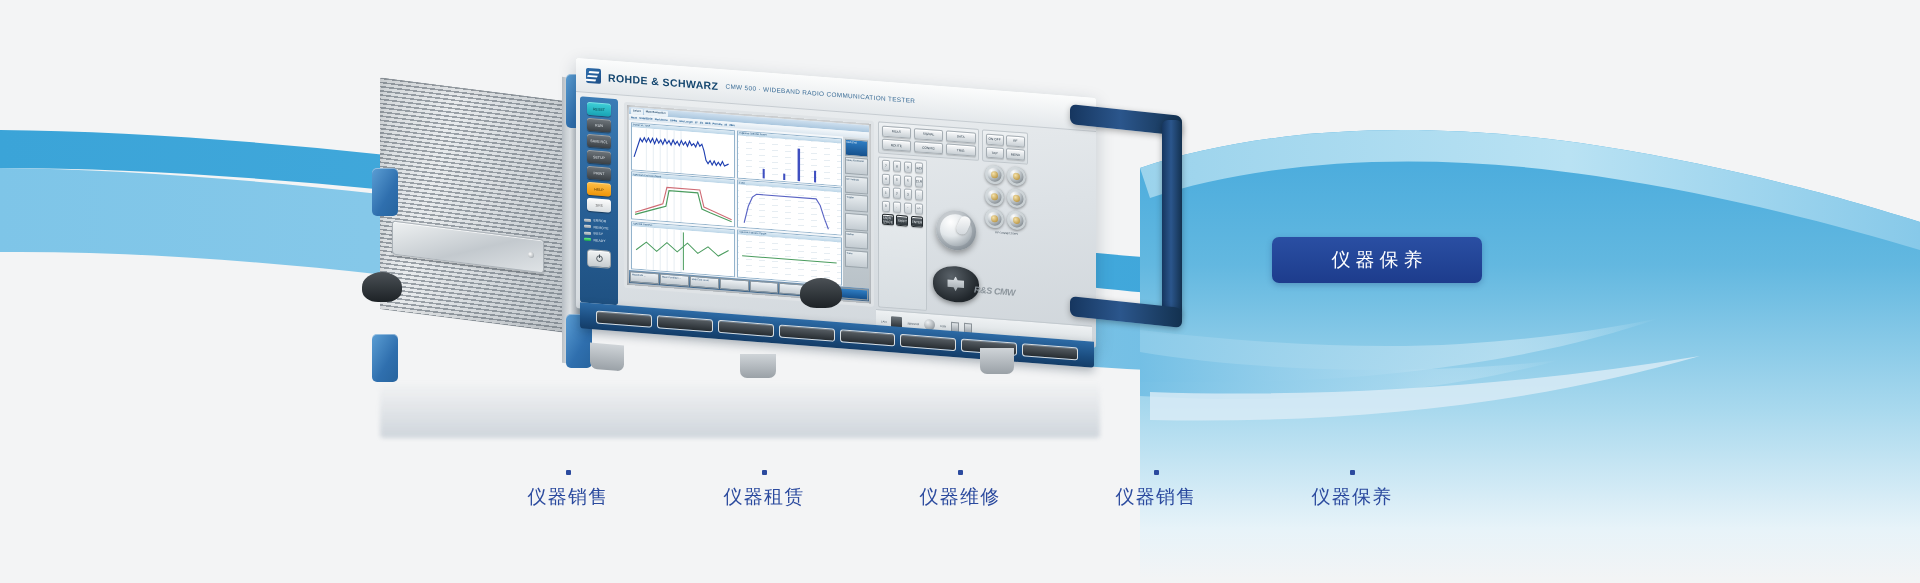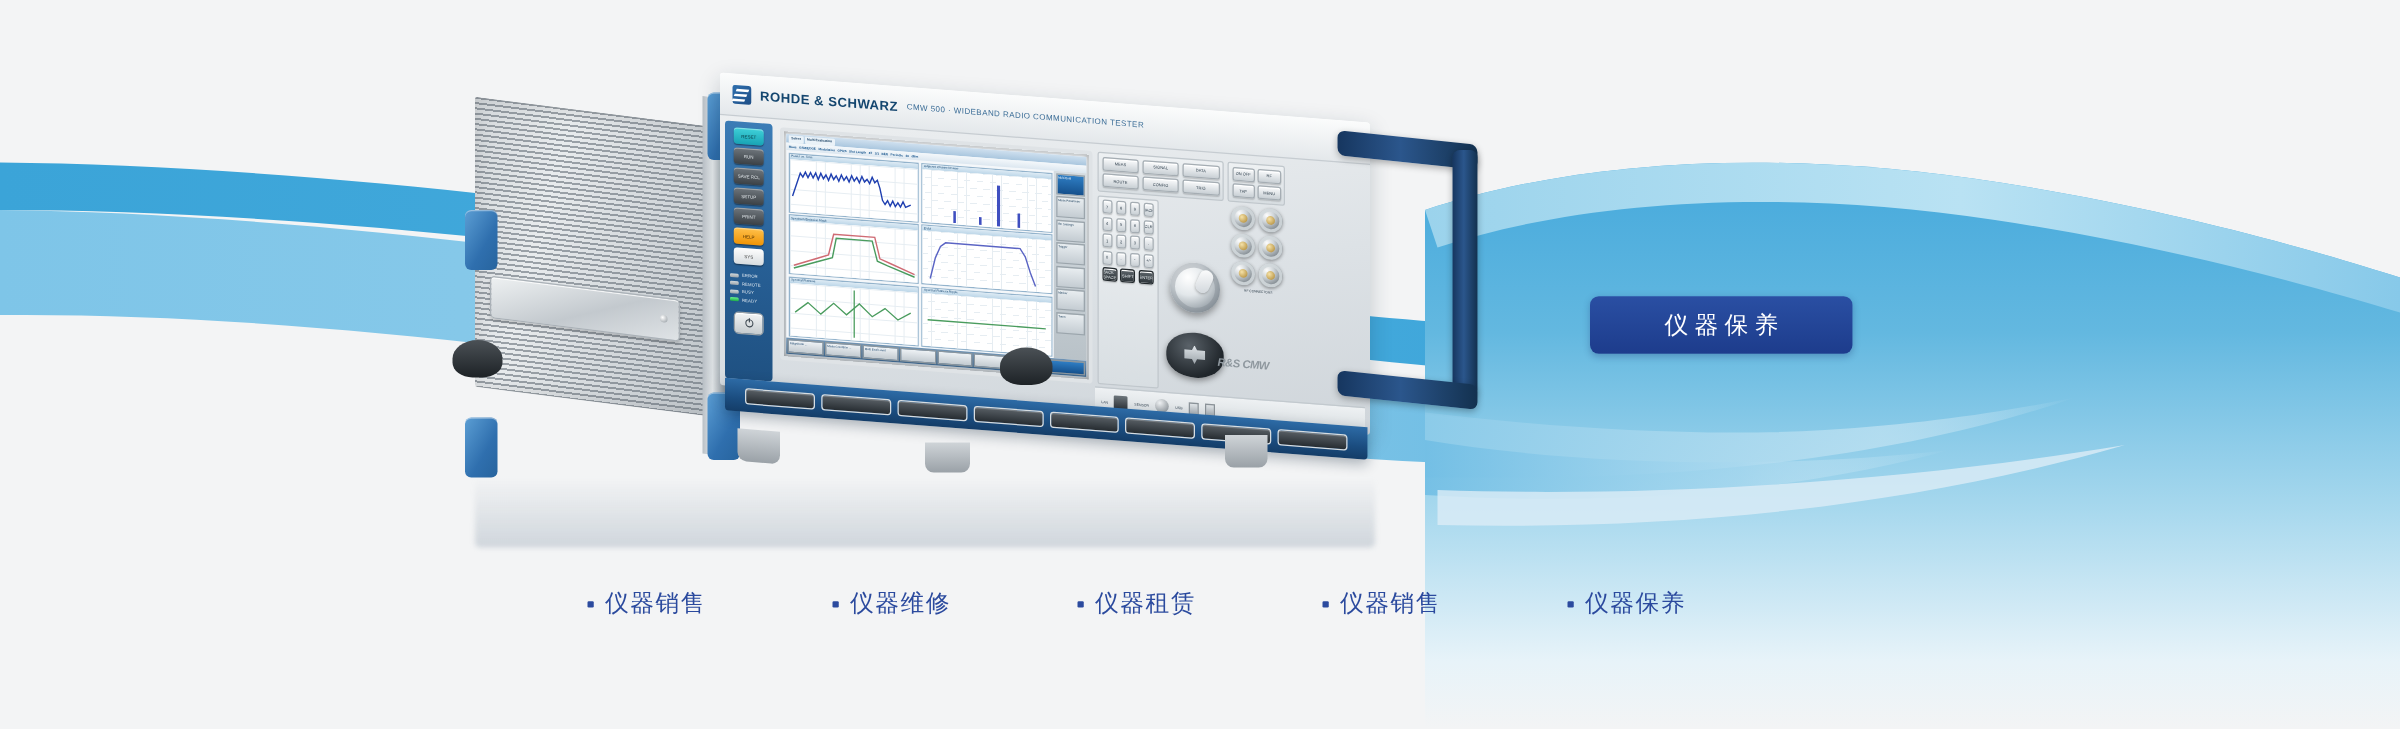--- a/index.html
+++ b/index.html
@@ -254,20 +254,21 @@
   
   .services{
     position:absolute; left:0; top:470px; width:1920px;
     display:flex; justify-content:center; gap:0; z-index:60;
   }
   .svc{
     display:flex; align-items:center; gap:9px;
     color:#2b4a9e; font-size:19px; letter-spacing:1.2px;
     width:196px; justify-content:flex-start; cursor:pointer;
     white-space:nowrap;
+    flex-direction:column;
   }
   .svc .dot{ width:5px; height:5px; background:#2b4a9e; border-radius:1px; flex:0 0 auto; }
 </style>
 </head>
 <body>
 
 <div id="stage">
 
   <svg class="bg-layer" viewBox="0 0 1920 583" preserveAspectRatio="none">
     <defs>
@@ -604,25 +605,25 @@
 
   <button class="cta">仪器保养</button>
 
   <div class="services">
     <div class="svc">
       <span class="dot"></span>
       <span>仪器销售</span>
     </div>
     <div class="svc">
       <span class="dot"></span>
-      <span>仪器维修</span>
+      <span>仪器租赁</span>
     </div>
     <div class="svc">
       <span class="dot"></span>
-      <span>仪器租赁</span>
+      <span>仪器维修</span>
     </div>
     <div class="svc">
       <span class="dot"></span>
       <span>仪器销售</span>
     </div>
     <div class="svc">
       <span class="dot"></span>
       <span>仪器保养</span>
     </div>
   </div>

